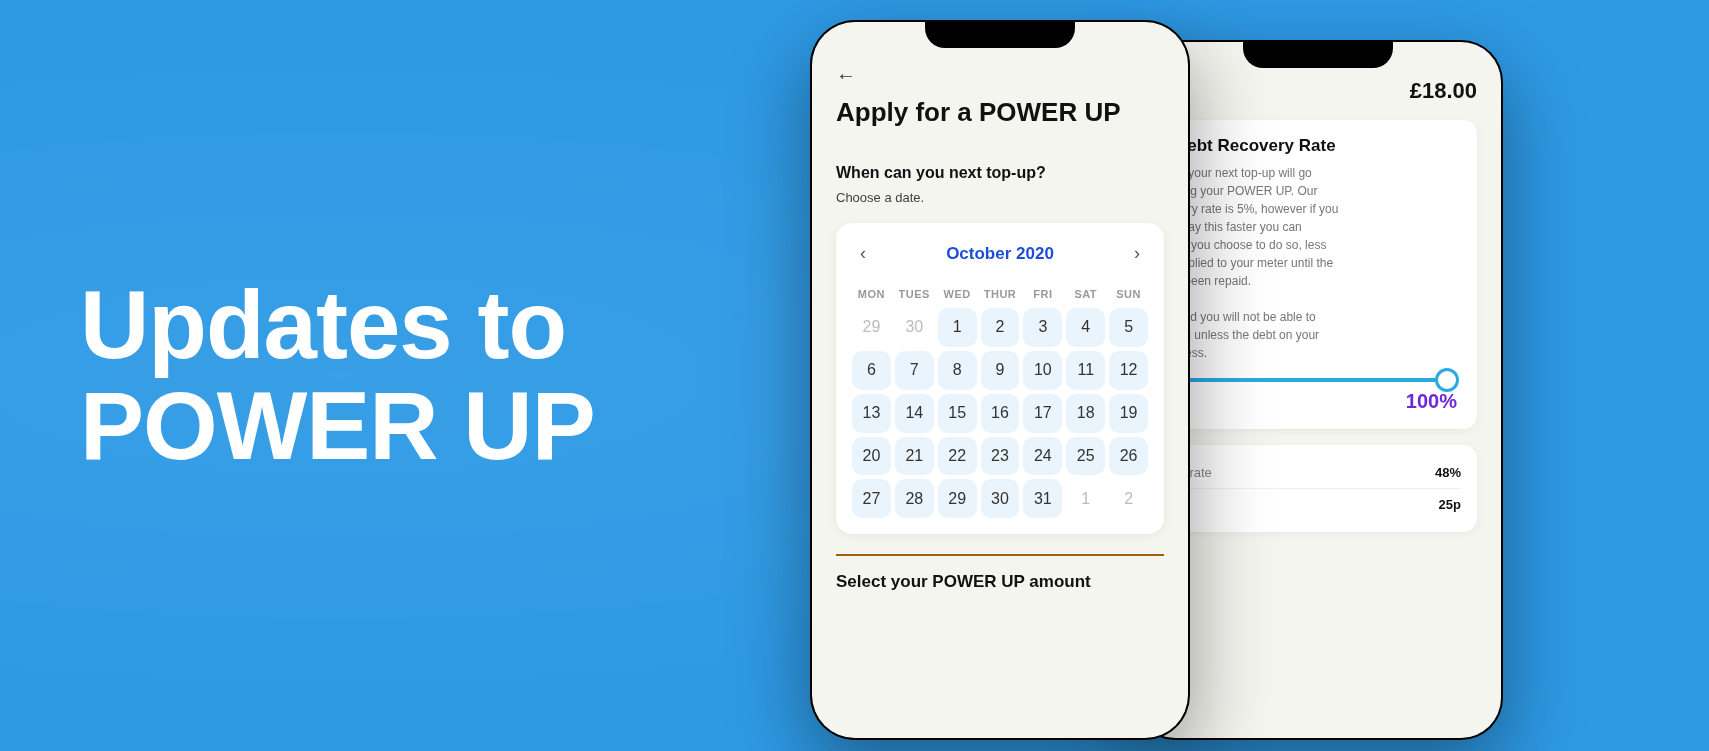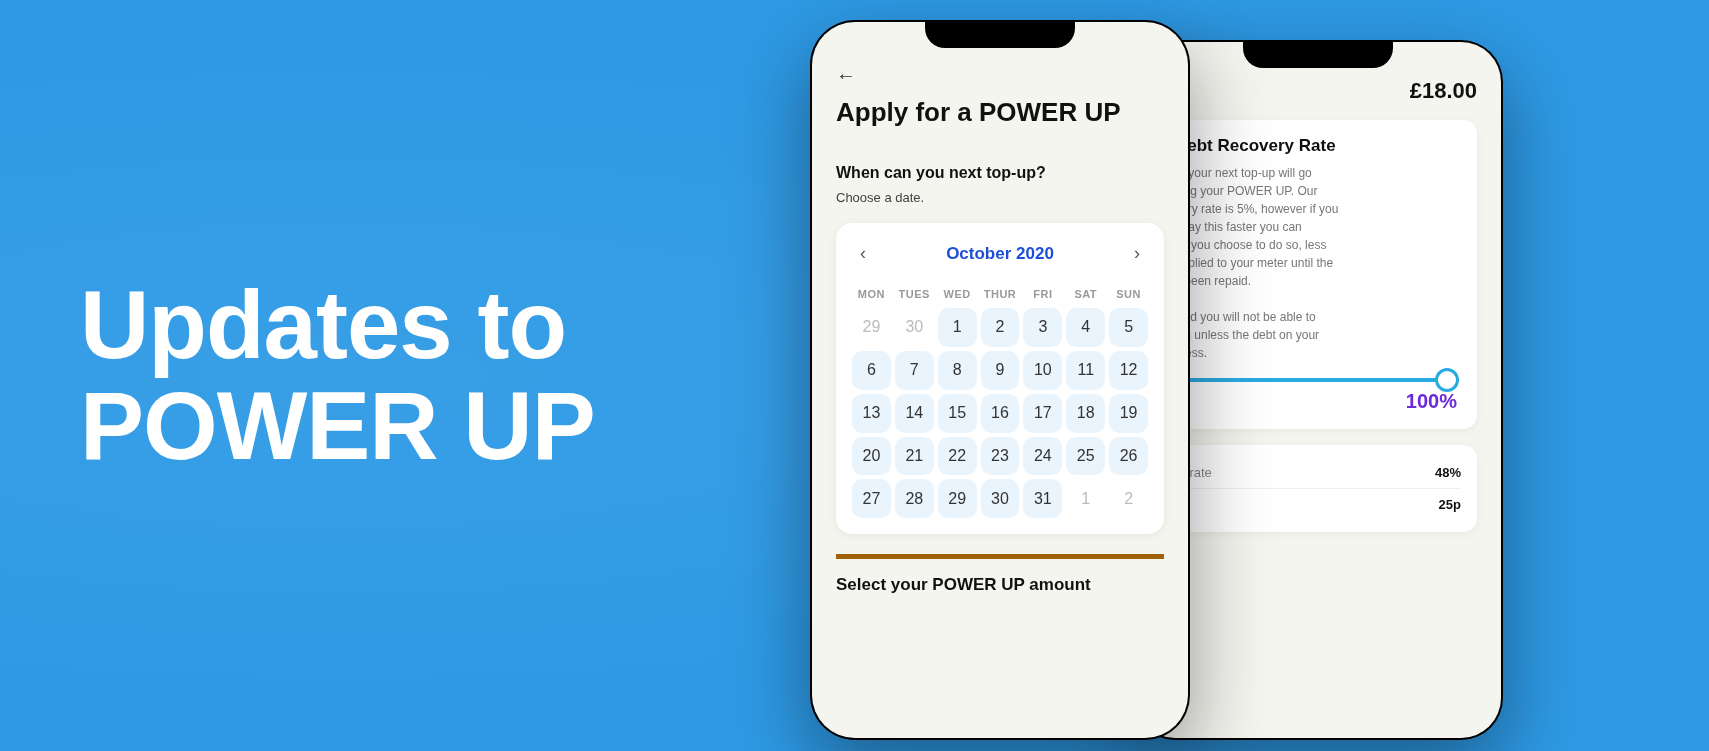--- a/index.html
+++ b/index.html
@@ -198,21 +198,21 @@
     }
 
     .cal-cell.active {
       background: #EAF4FC;
       color: #333;
     }
 
     .bottom-section {
       margin-top: 20px;
       padding-top: 16px;
-      border-top: 5px solid #a16207;
+      border-top: 2px solid #a16207;
     }
 
     .bottom-title {
       font-size: 17px;
       font-weight: 700;
       color: #111;
     }
 
     
     .phone-2 {

